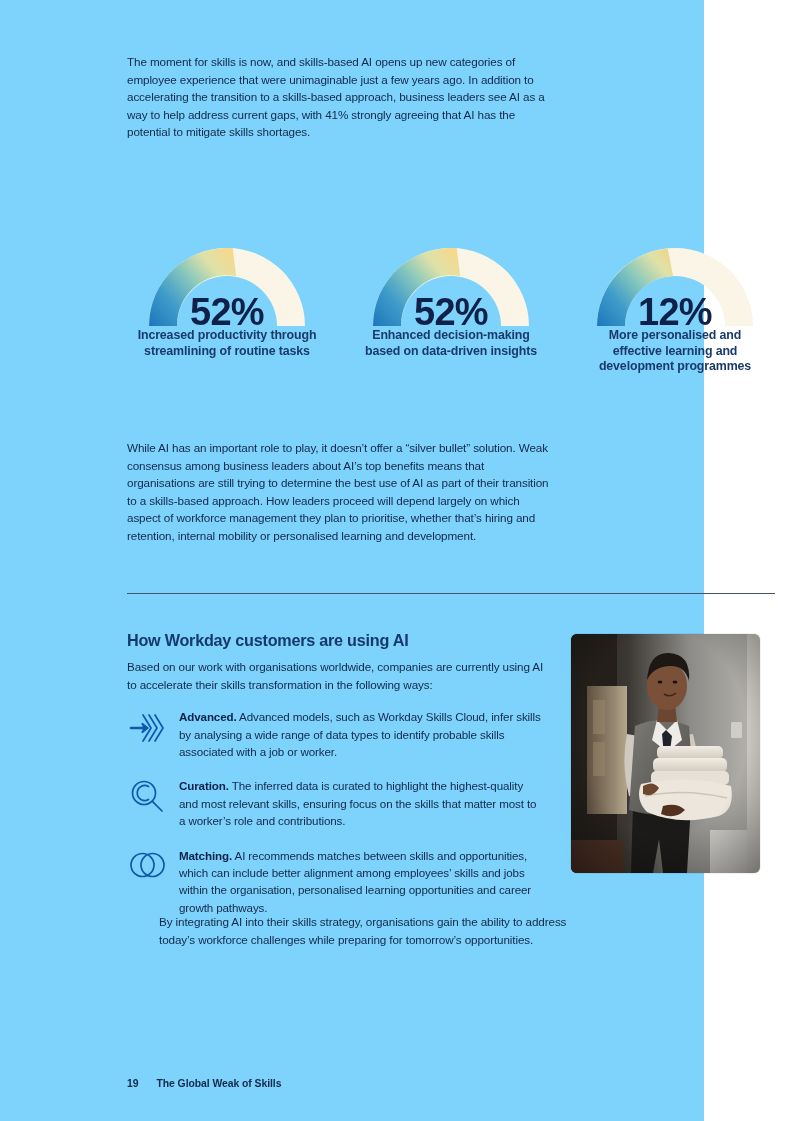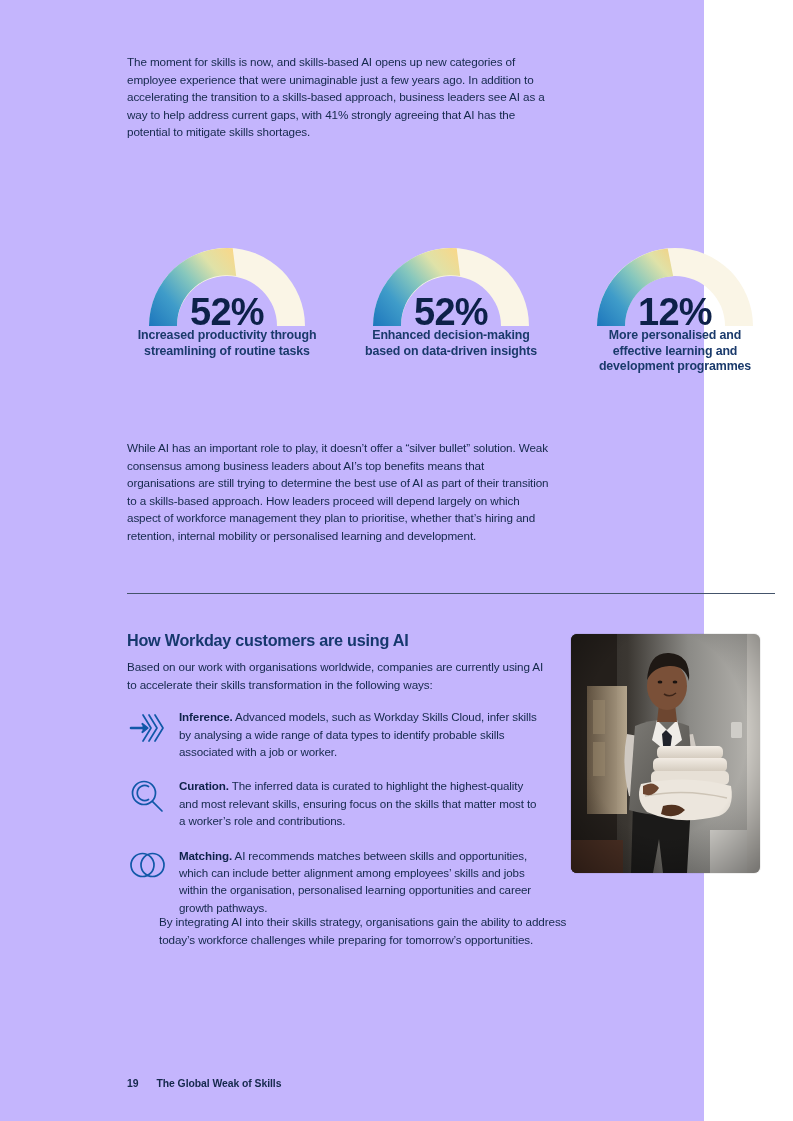--- a/index.html
+++ b/index.html
@@ -14,21 +14,21 @@
     font-family: "Liberation Sans", sans-serif;
     color: #14284b;
     overflow: hidden;
   }
 
   .page {
     position: absolute;
     left: 0; top: 0;
     width: 704px;
     height: 1121px;
-    background: #c4b5fd;
+    background: #7dd3fc;
   }
 
   
   .body-col {
     position: absolute;
     left: 127px;
     width: 424px;
   }
   p.body-text {
     margin: 0 0 14px 0;
@@ -267,21 +267,21 @@
         <div class="icon-box">
           <svg width="38" height="38" viewBox="0 0 38 38" fill="none" stroke="#1158a8" stroke-width="1.7" stroke-linecap="round" stroke-linejoin="round">
             <path d="M15 6 L23 19 L15 32"></path>
             <path d="M21 6 L29 19 L21 32"></path>
             <path d="M27 6 L35 19 L27 32"></path>
             <path d="M3 19 L18 19" stroke-width="2.6"></path>
             <path d="M14.5 15 L19.5 19 L14.5 23" fill="#1158a8" stroke-width="2.2"></path>
           </svg>
         </div>
         <div class="icon-text">
-          <b>Inference.</b><span> Advanced models, such as Workday Skills Cloud, infer skills by analysing a wide range of data types to identify probable skills associated with a job or worker.</span>
+          <b>Advanced.</b><span> Advanced models, such as Workday Skills Cloud, infer skills by analysing a wide range of data types to identify probable skills associated with a job or worker.</span>
         </div>
       </div>
 
       <div class="icon-item">
         <div class="icon-box">
           <svg width="38" height="38" viewBox="0 0 38 38" fill="none" stroke="#1158a8" stroke-width="1.7" stroke-linecap="round">
             <circle cx="16" cy="15" r="11.5"></circle>
             <path d="M20.5 8.5 A 7.5 7.5 0 1 0 20.5 21.5"></path>
             <path d="M24.6 23.6 L34 33"></path>
           </svg>

